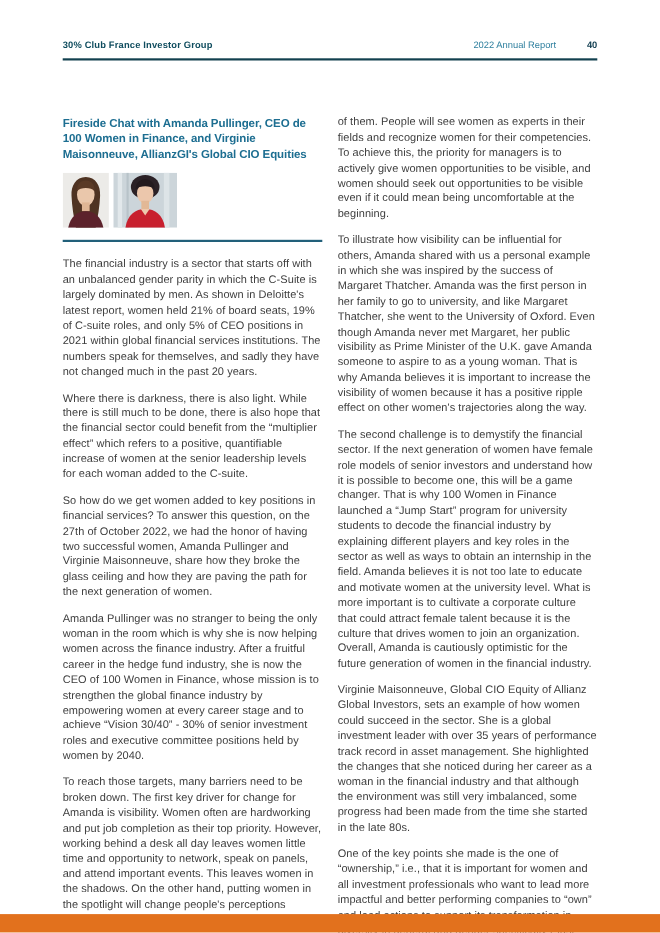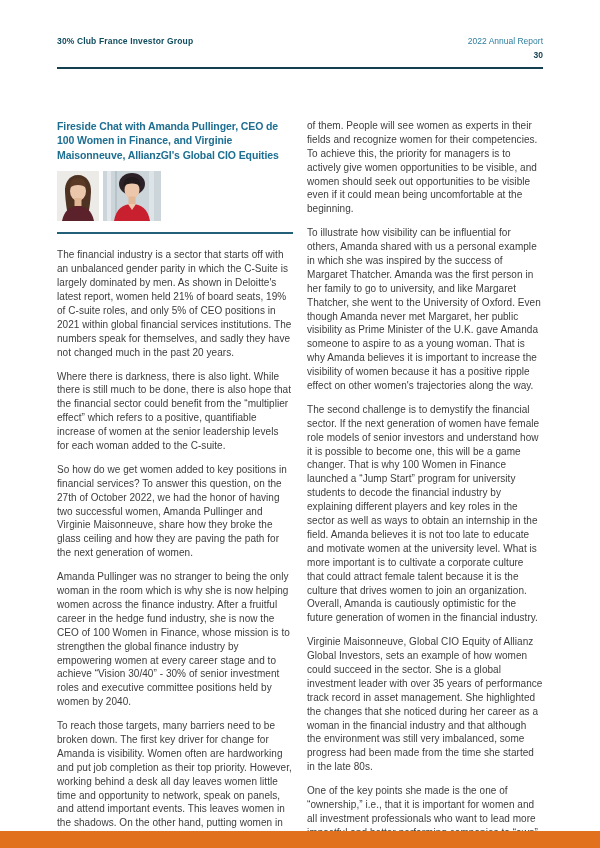--- a/index.html
+++ b/index.html
@@ -7,21 +7,21 @@
     position:relative; width:600px; height:848px; background:#ffffff;
     font-family:"Liberation Sans", sans-serif; overflow:hidden;
     margin:0 auto;
   }
   .header {
     display:flex; justify-content:space-between; align-items:baseline;
     margin:36px 57px 0 57px; padding-bottom:7px;
     border-bottom:2px solid #12404f;
   }
   .org { font-size:8.5px; font-weight:bold; color:#0f4c5e; letter-spacing:0.15px; }
-  .header-right { display:flex; gap:4px; align-items:flex-end;flex-direction:column; }
+  .header-right { display:flex; gap:28px; align-items:flex-end; }
   .report { font-size:8.5px; color:#2e7f9e; }
   .pagenum { font-size:8.5px; font-weight:bold; color:#103d50; }
 
   .columns { display:flex; gap:14px; margin:50px 28px 0 57px; }
   .col { width:236px; }
 
   .title {
     color:#1d6e91; font-weight:bold; font-size:10.5px; line-height:1.38;
     margin:0 0 9px 0; letter-spacing:-0.1px;
   }
@@ -41,21 +41,21 @@
 </style>
 </head>
 <body>
 
 <div class="page">
 
   <div class="header">
     <span class="org">30% Club France Investor Group</span>
     <span class="header-right">
       <span class="report">2022 Annual Report</span>
-      <span class="pagenum">30</span>
+      <span class="pagenum">40</span>
     </span>
   </div>
 
   <div class="columns">
 
     <div class="col">
       <h2 class="title">Fireside Chat with Amanda Pullinger, CEO de 100 Women in Finance, and Virginie Maisonneuve, AllianzGI's Global CIO Equities</h2>
 
       <div class="photos">
         <svg class="photo" width="42" height="50" viewBox="0 0 42 50">

